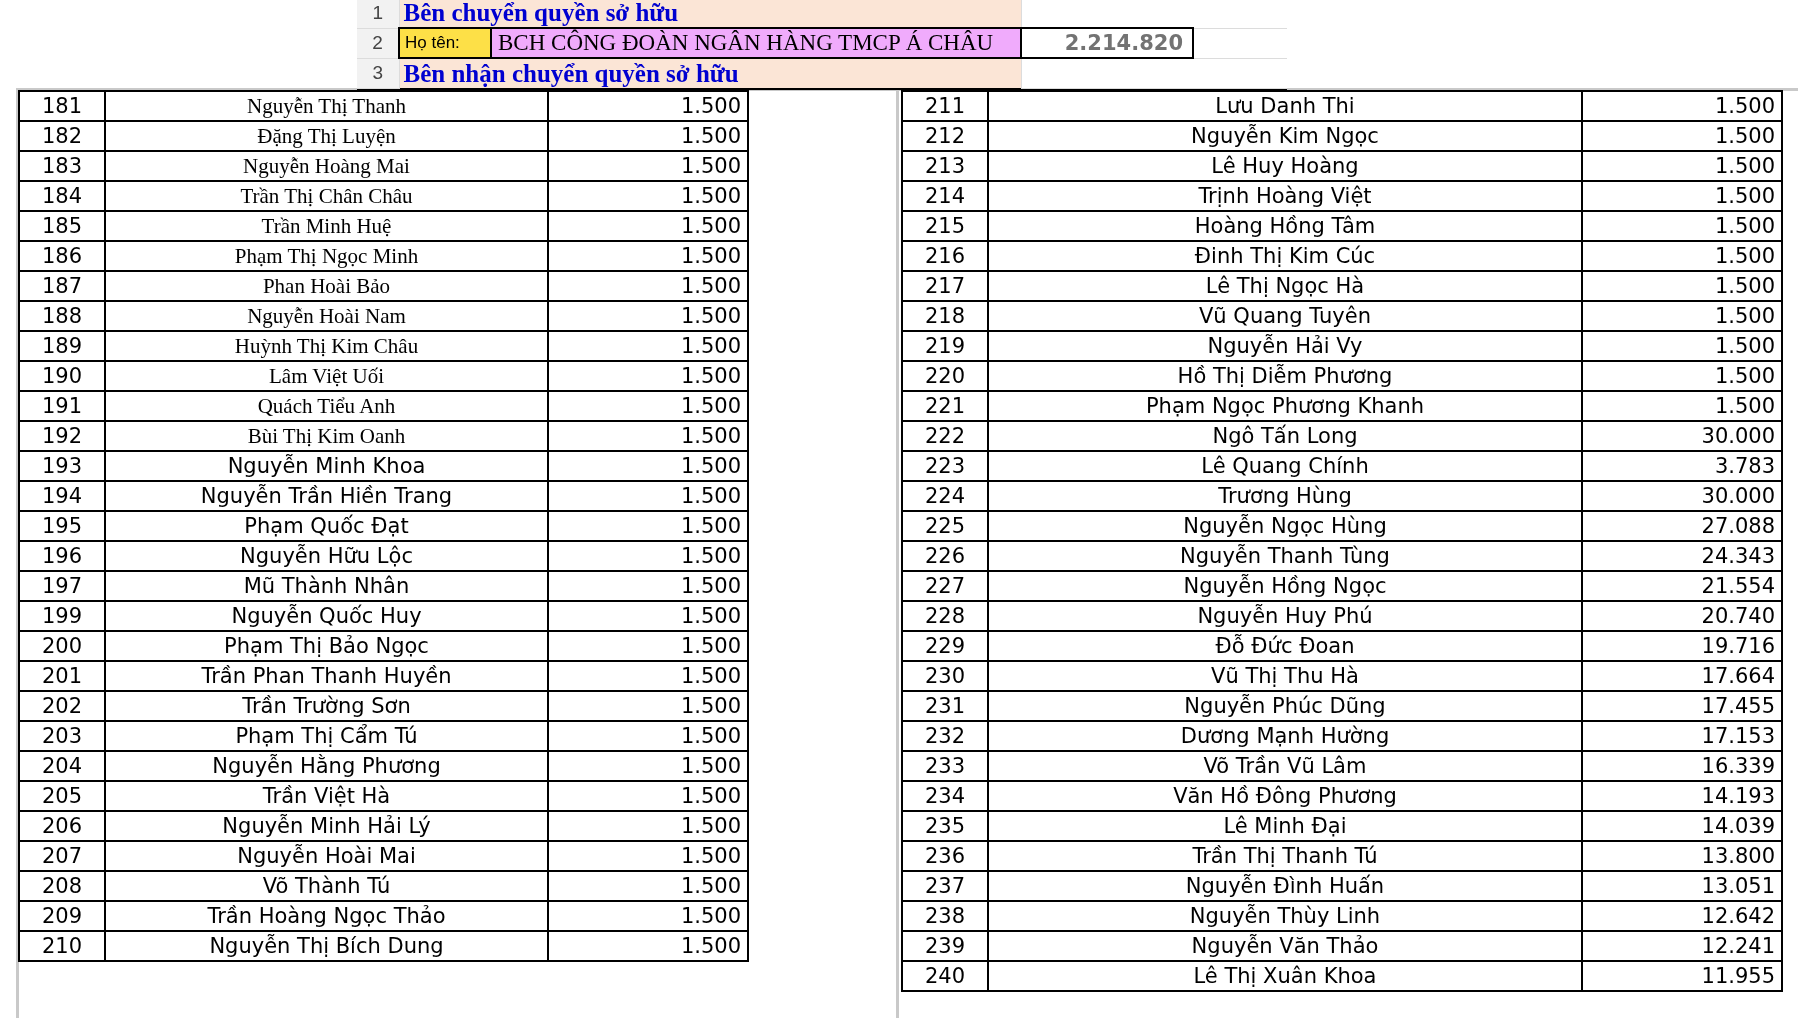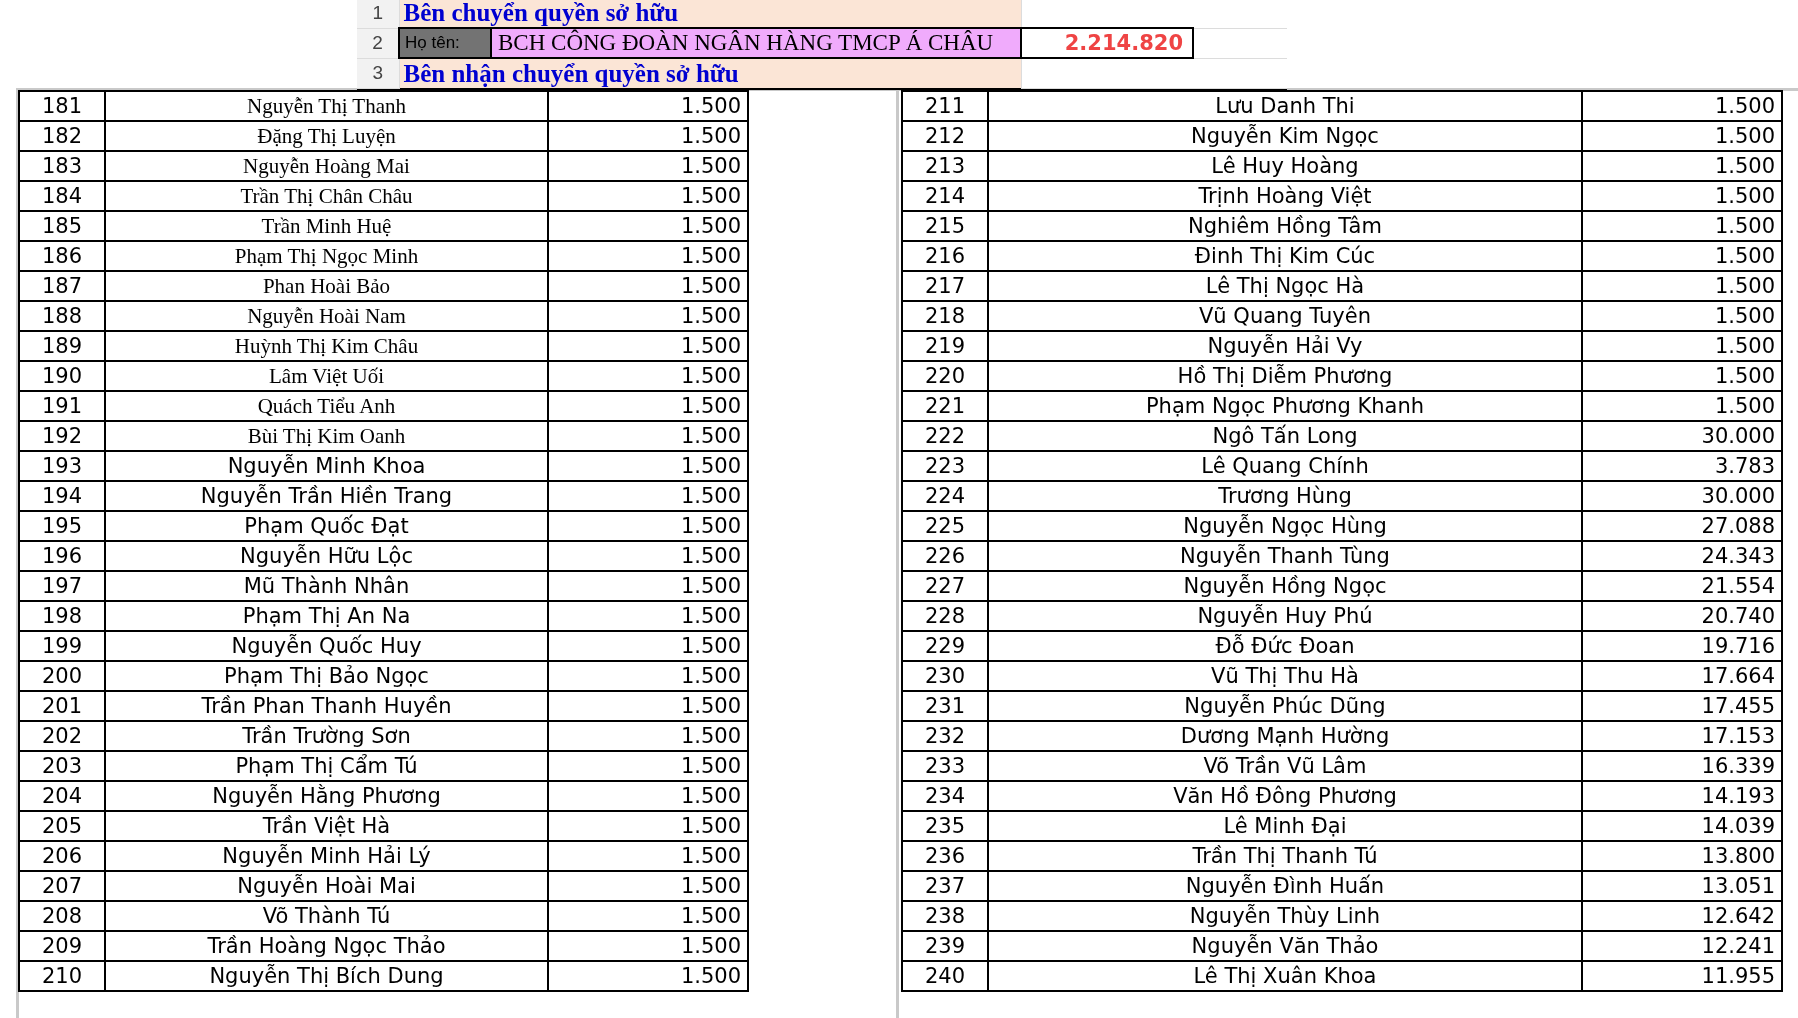--- a/index.html
+++ b/index.html
@@ -66,21 +66,21 @@
   .ov-title {
     background: #fbe5d6;
     color: #0000d0;
     font-family: "Liberation Serif", "DejaVu Serif", serif;
     font-weight: bold;
     font-size: 25px;
     padding-left: 4px !important;
     white-space: nowrap;
   }
   .ov-lbl {
-    background: #737373;
+    background: #fde047;
     font-family: "Liberation Sans", sans-serif;
     font-size: 17px;
     color: #000;
     text-align: left;
     padding-left: 5px !important;
     border: 2px solid #000;
     border-right: none;
     width: 92px;
   }
   .ov-org {
@@ -90,21 +90,21 @@
     color: #000;
     text-align: left;
     padding-left: 6px !important;
     border: 2px solid #000;
   }
   .ov-amt {
     background: #ffffff;
     font-family: "DejaVu Sans", "Liberation Sans", sans-serif;
     font-weight: bold;
     font-size: 21px;
-    color: #ef4444;
+    color: #737373;
     text-align: right;
     padding-right: 9px !important;
     border: 2px solid #000;
     width: 172px;
   }
   .ov-right-pad { background:#ffffff; border-bottom:1px solid #dcdcdc; }
   .ov-gridcell { background:#ffffff; border-bottom:1px solid #dcdcdc; border-left:1px solid #dcdcdc;}
 </style>
 </head>
 <body>
@@ -202,25 +202,20 @@
           <td class="c-idx numf">196</td>
           <td class="c-name sans">Nguyễn Hữu Lộc</td>
           <td class="c-val numf">1.500</td>
         </tr>
         <tr>
           <td class="c-idx numf">197</td>
           <td class="c-name sans">Mũ Thành Nhân</td>
           <td class="c-val numf">1.500</td>
         </tr>
         <tr>
-          <td class="c-idx numf">198</td>
-          <td class="c-name sans">Phạm Thị An Na</td>
-          <td class="c-val numf">1.500</td>
-        </tr>
-        <tr>
           <td class="c-idx numf">199</td>
           <td class="c-name sans">Nguyễn Quốc Huy</td>
           <td class="c-val numf">1.500</td>
         </tr>
         <tr>
           <td class="c-idx numf">200</td>
           <td class="c-name sans">Phạm Thị Bảo Ngọc</td>
           <td class="c-val numf">1.500</td>
         </tr>
         <tr>
@@ -298,21 +293,21 @@
           <td class="c-name sans">Lê Huy Hoàng</td>
           <td class="c-val numf">1.500</td>
         </tr>
         <tr>
           <td class="c-idx numf">214</td>
           <td class="c-name sans">Trịnh Hoàng Việt</td>
           <td class="c-val numf">1.500</td>
         </tr>
         <tr>
           <td class="c-idx numf">215</td>
-          <td class="c-name sans">Nghiêm Hồng Tâm</td>
+          <td class="c-name sans">Hoàng Hồng Tâm</td>
           <td class="c-val numf">1.500</td>
         </tr>
         <tr>
           <td class="c-idx numf">216</td>
           <td class="c-name sans">Đinh Thị Kim Cúc</td>
           <td class="c-val numf">1.500</td>
         </tr>
         <tr>
           <td class="c-idx numf">217</td>
           <td class="c-name sans">Lê Thị Ngọc Hà</td>

